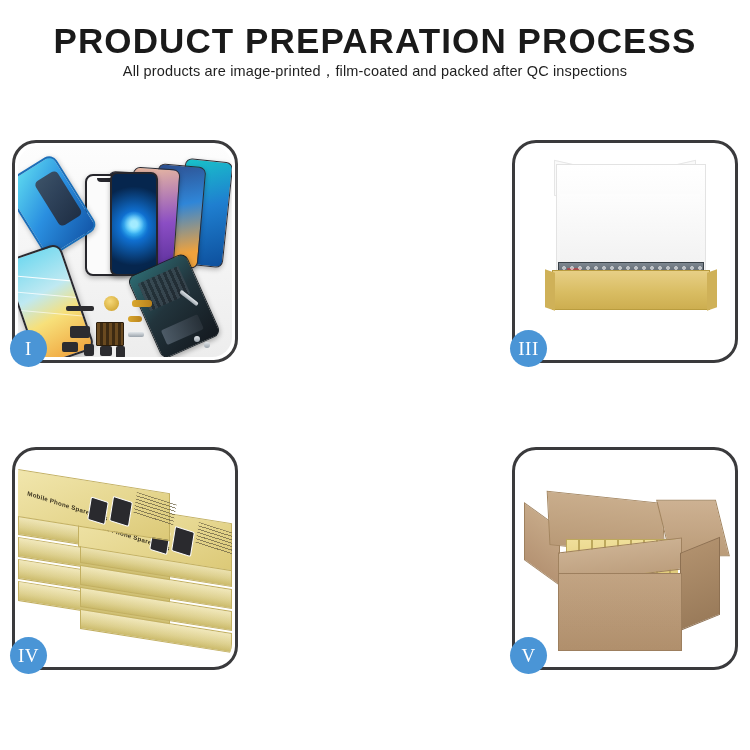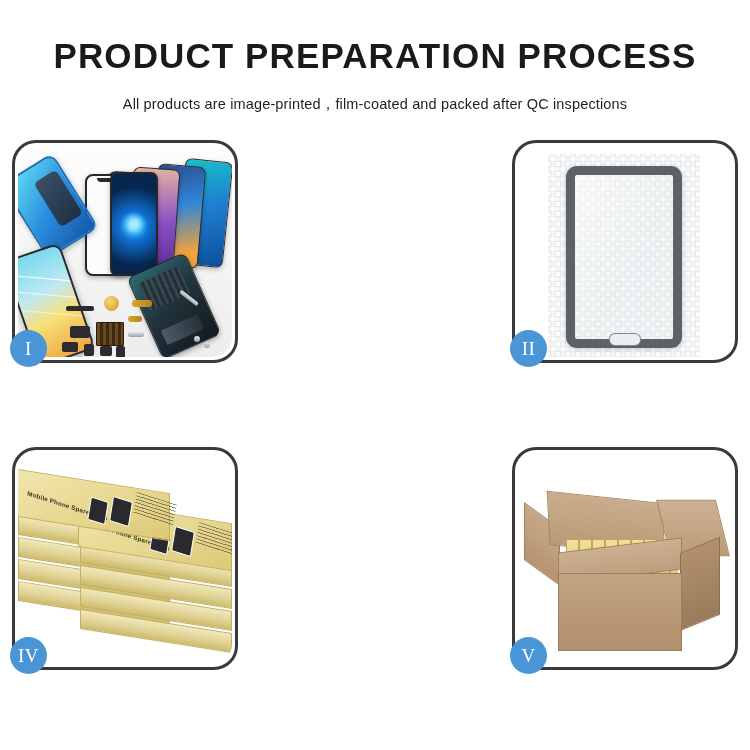--- a/index.html
+++ b/index.html
@@ -7,25 +7,25 @@
     width:750px;height:750px;background:#ffffff;
     font-family:"Liberation Sans", sans-serif;
     overflow:hidden;position:relative;
   }
   .page{width:750px;height:750px;position:relative;}
 
   
   .header{position:absolute;left:0;top:0;width:750px;text-align:center;}
   .title{
     font-size:35px;line-height:40px;font-weight:700;color:#1a1a1a;
-    letter-spacing:1.1px;margin-top:36px;white-space:nowrap;
+    letter-spacing:1.1px;margin-top:21px;white-space:nowrap;
     font-family:"Liberation Sans", sans-serif;
   }
   .subtitle{
-    font-size:14.5px;line-height:20px;color:#1f1f1f;margin-top:18px;
+    font-size:14.5px;line-height:20px;color:#1f1f1f;margin-top:0;
     letter-spacing:.15px;white-space:nowrap;
   }
 
   
   .grid{position:absolute;left:12px;top:140px;width:726px;}
   .row{display:flex;justify-content:space-between;}
   .row.r2{margin-top:84px;}
   .panel{
     position:relative;width:226px;height:223px;
     border:3px solid #3a3a3c;border-radius:24px;
@@ -230,32 +230,35 @@
           <div class="prt" style="left:82px;top:200px;width:12px;height:10px;"></div>
           <div class="prt" style="left:98px;top:200px;width:9px;height:12px;"></div>
           <div class="prt silver" style="left:110px;top:186px;width:16px;height:5px;"></div>
           <div class="prt silver" style="left:160px;top:150px;width:22px;height:4px;transform:rotate(38deg);"></div>
           <div class="prt silver" style="left:176px;top:190px;width:6px;height:6px;border-radius:50%;"></div>
           <div class="prt silver" style="left:186px;top:196px;width:6px;height:6px;border-radius:50%;"></div>
         </div>
         <div class="badge">I</div>
       </div>
 
+
       <div class="panel">
         <div class="photo">
-          <div class="p2bg"></div>
-          <div class="bubblesheet">
-            <div class="glasspanel">
-              <div class="glassgloss"></div>
-            </div>
+          <div class="p3bg"></div>
+          <div class="lidflapL"></div>
+          <div class="lidflapR"></div>
+          <div class="lidback"></div>
+          <div class="foam"></div>
+          <div class="innertray">
+            <div class="traydot"></div>
           </div>
+          <div class="boxbase"></div>
         </div>
-        <div class="badge">II</div>
+        <div class="badge">III</div>
       </div>
-
     </div>
 
     <div class="row r2">
 
       <div class="panel">
         <div class="photo">
           <div class="p4bg"></div>
           <div class="stackwrap">
 
             <div class="kbox" style="left:2px;top:122px;width:150px;height:18px;transform:skewY(9deg);">

